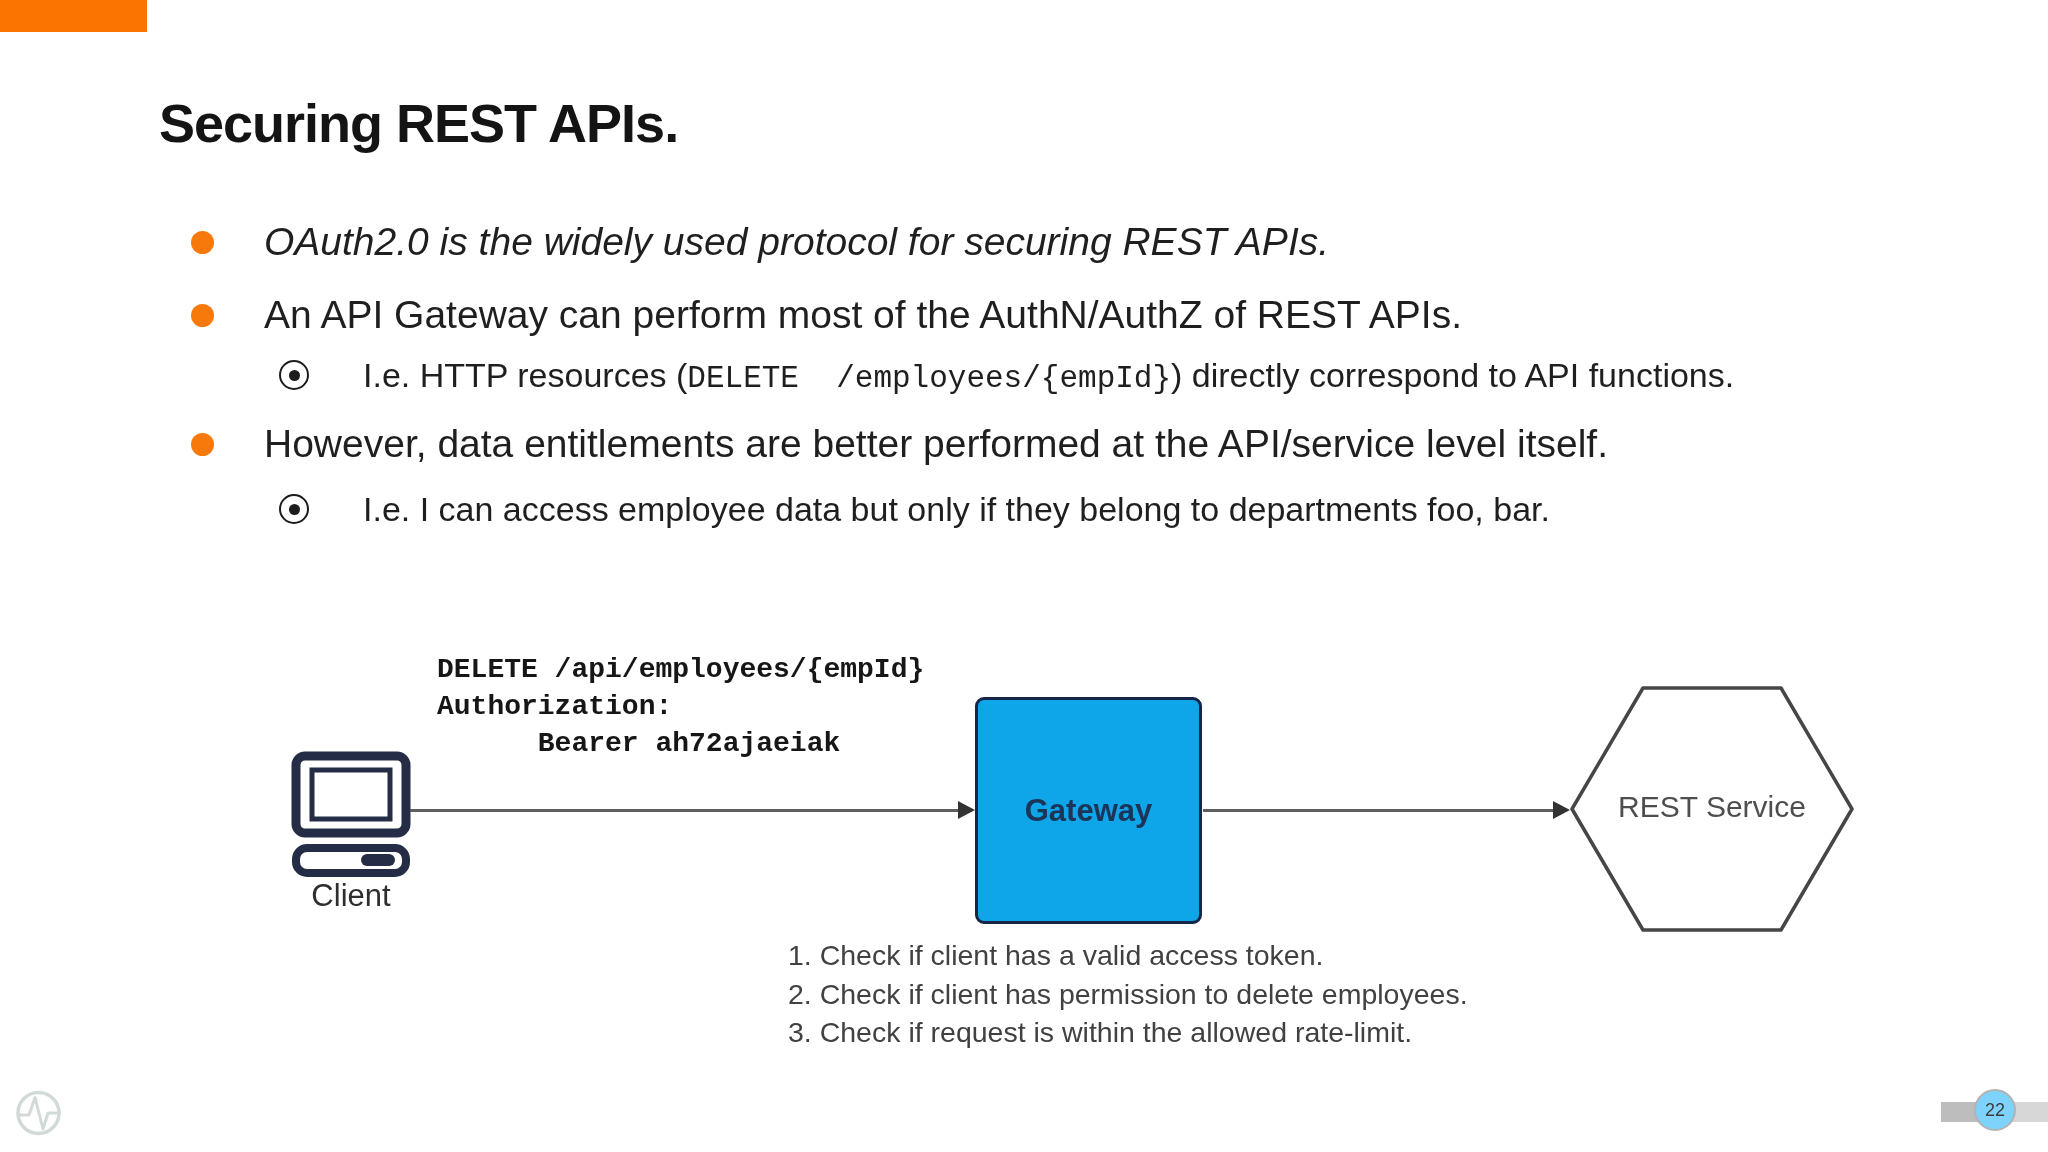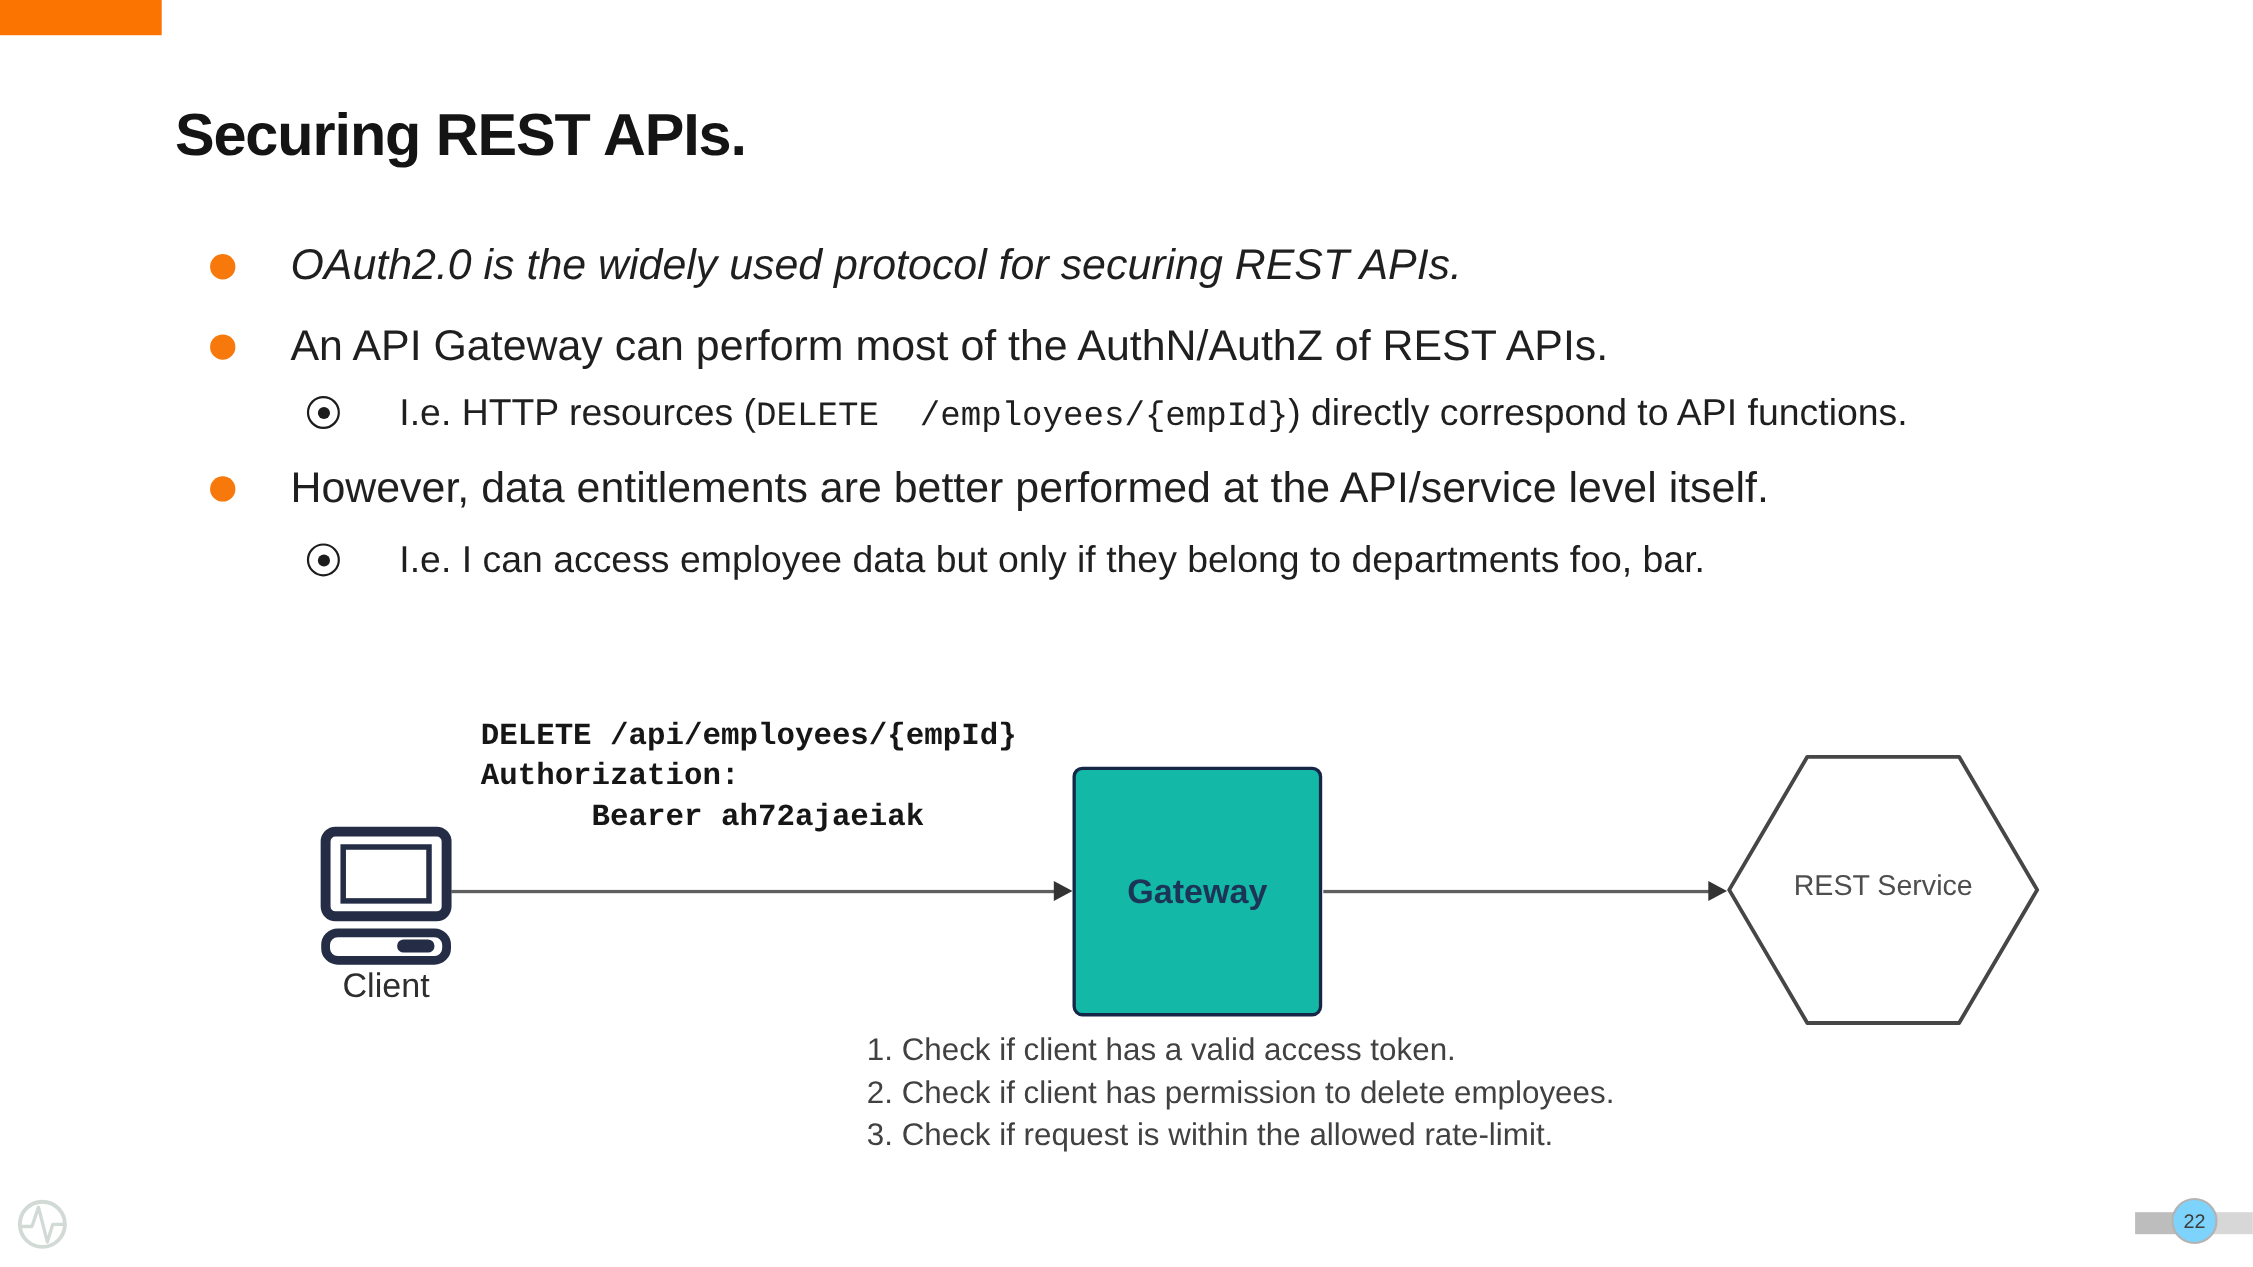--- a/index.html
+++ b/index.html
@@ -33,21 +33,21 @@
   .arrow-head { position:absolute; width:0; height:0; border-left:17px solid #333333; border-top:9px solid transparent; border-bottom:9px solid transparent; }
   .a1-line { left:410px; top:809px; width:549px; }
   .a1-head { left:958px; top:801px; }
   .a2-line { left:1203px; top:809px; width:351px; }
   .a2-head { left:1553px; top:801px; }
 
   .gateway-box { position:absolute; left:975px; top:697px; width:227px; height:227px; background:#6CA2F2; border:3.5px solid #152647; border-radius:9px; display:flex; align-items:center; justify-content:center; }
   .gateway-label { font-size:31px; font-weight:700; color:#1c3457; }
 
   .hex-wrap { position:absolute; left:1568px; top:684px; width:288px; height:250px; }
-  .service-label { position:absolute; left:1568px; top:790px; width:288px; text-align:center; font-size:26px; color:#4e4e4e; }
+  .service-label { position:absolute; left:1568px; top:790px; width:288px; text-align:center; font-size:30px; color:#4e4e4e; }
 
   .checks { position:absolute; left:788px; top:936px; font-size:28.5px; line-height:38.5px; color:#414141; }
 
   .footer-logo { position:absolute; left:15px; top:1088px; }
 
   .pager-bar-left  { position:absolute; left:1941px; top:1102px; width:54px; height:20px; background:#bdbdbd; }
   .pager-bar-right { position:absolute; left:1995px; top:1102px; width:53px; height:20px; background:#d7d7d7; }
   .pager-circle { position:absolute; left:1974px; top:1089px; width:42px; height:42px; border-radius:50%; background:#7dd3fc; border:2px solid #b3b3b3; display:flex; align-items:center; justify-content:center; font-size:18px; color:#3c3c3c; }
 </style>
 </head>
@@ -94,21 +94,21 @@
       <rect x="22" y="20" width="78" height="49" fill="#ffffff" stroke="#242d45" stroke-width="5"></rect>
       <rect x="6" y="98" width="110" height="25" rx="11" fill="#ffffff" stroke="#242d45" stroke-width="8"></rect>
       <rect x="71" y="104" width="34" height="12" rx="6" fill="#242d45"></rect>
     </svg>
   </div>
   <div class="client-label">Client</div>
 
   <div class="arrow-line a1-line"></div>
   <div class="arrow-head a1-head"></div>
 
-  <div class="gateway-box" style="background: #14b8a6;">
+  <div class="gateway-box" style="background: #0ea5e9;">
     <span class="gateway-label">Gateway</span>
   </div>
 
   <div class="arrow-line a2-line"></div>
   <div class="arrow-head a2-head"></div>
 
   <div class="hex-wrap">
     <svg width="288" height="250" viewBox="0 0 288 250">
       <polygon points="4,125 75,4 213,4 284,125 213,246 75,246" fill="#ffffff" stroke="#464646" stroke-width="3.5" stroke-linejoin="round"></polygon>
     </svg>

